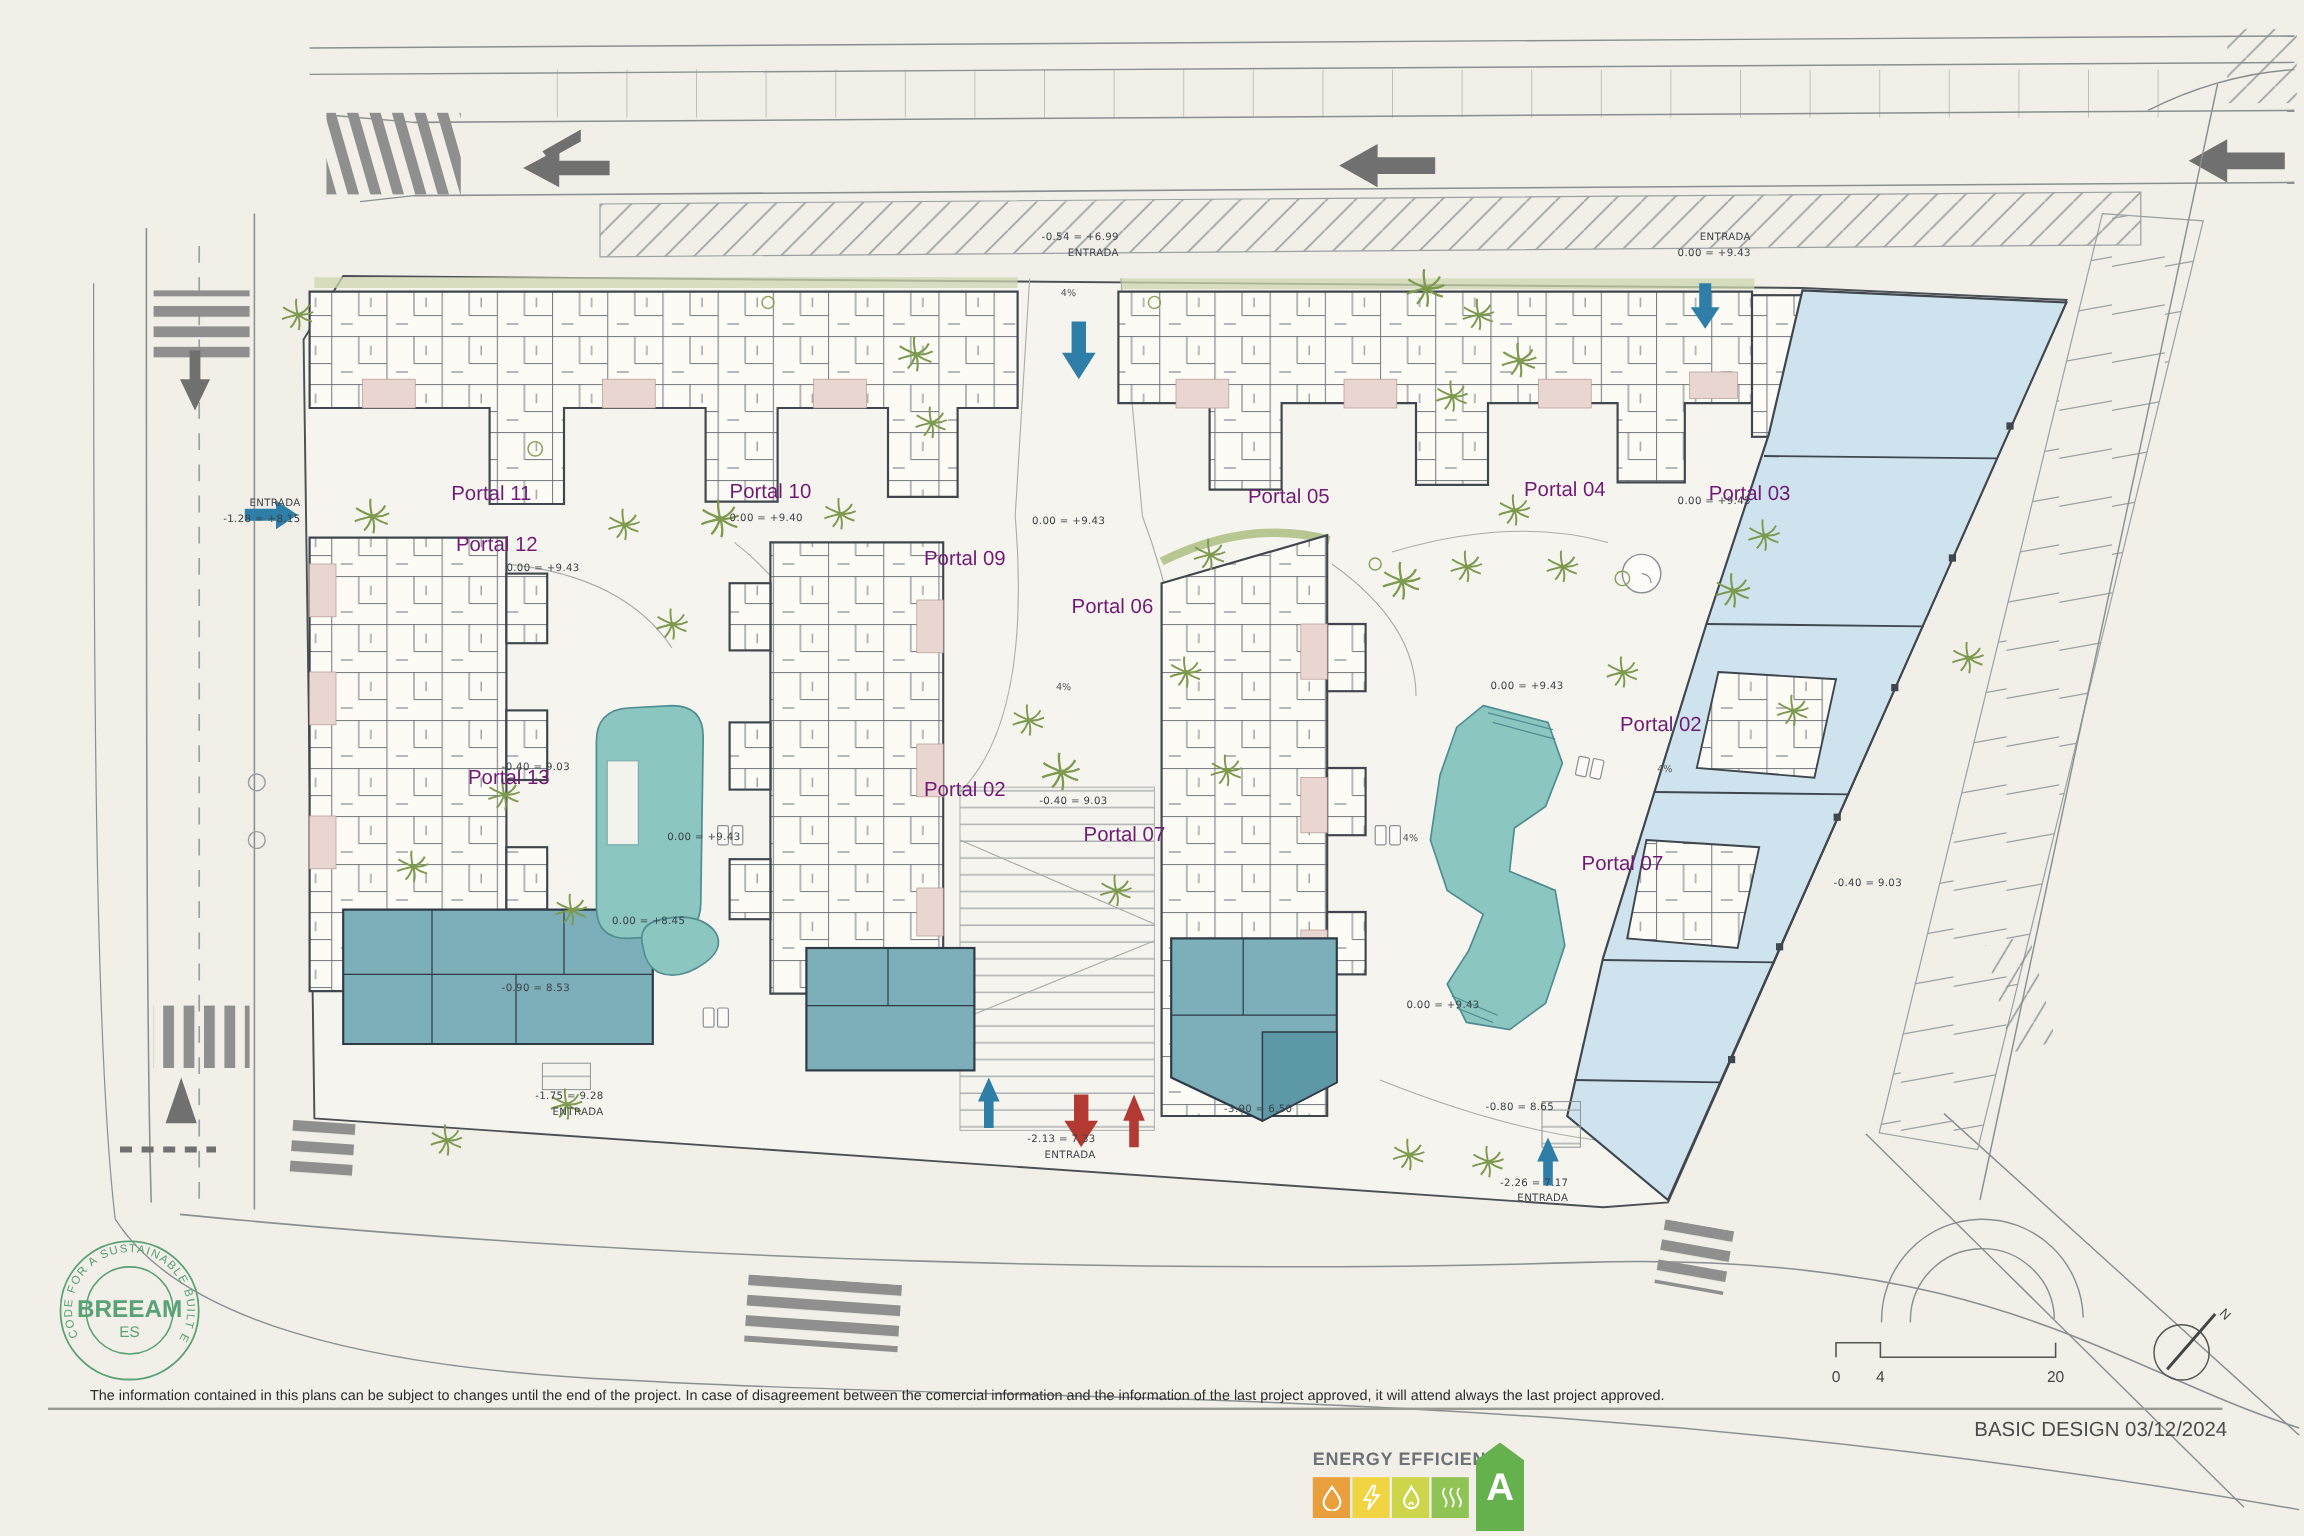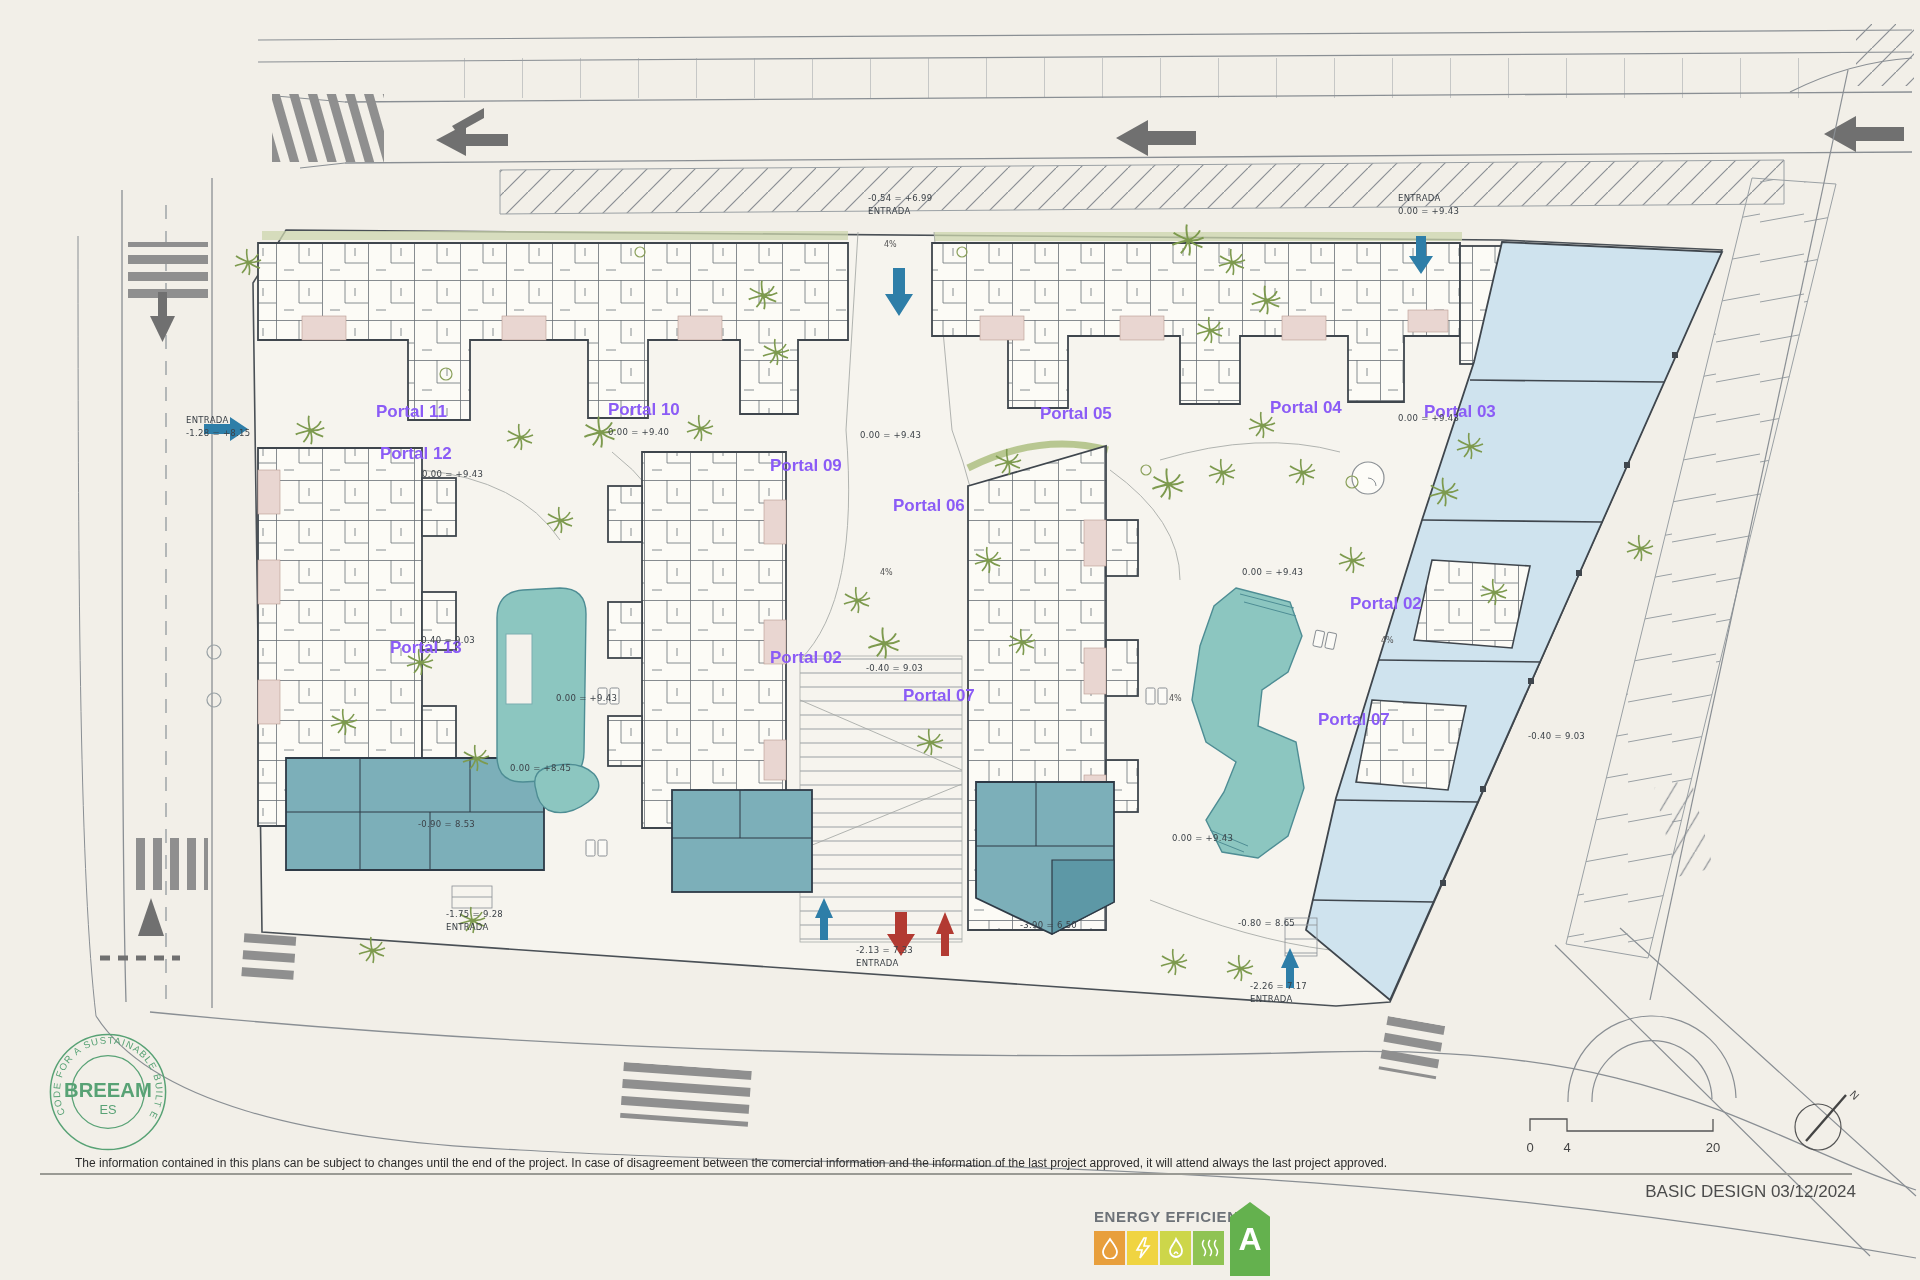--- a/index.html
+++ b/index.html
@@ -1,22 +1,22 @@
 <!DOCTYPE html>
 <html><head>
 <meta charset="utf-8">
 <style>
   html,body{margin:0;padding:0;background:#dfdcd4;}
   .canvas{position:relative;width:1920px;height:1280px;background:#f2efe8;overflow:hidden;
           font-family:"Liberation Sans",sans-serif;}
   .plan-svg{position:absolute;left:0;top:0;}
-  .portal{position:absolute;font-size:17px;color:#8b5cf6;white-space:nowrap;font-weight:bold;}
+  .portal{position:absolute;font-size:17px;color:#701a75;white-space:nowrap;}
   .anno{position:absolute;font-family:"DejaVu Sans",sans-serif;font-size:8.5px;line-height:1.5;
         color:#3c4248;letter-spacing:.3px;white-space:nowrap;}
-  .anno span{display:block;}
+  .anno span{display:block;text-align:right;}
   .slope{position:absolute;font-family:"DejaVu Sans",sans-serif;font-size:8px;color:#555;}
   .rule{position:absolute;left:40px;top:1173px;width:1812px;height:2px;background:#9a9a94;}
   .disclaimer{position:absolute;left:42px;top:1156px;width:1500px;font-size:12px;color:#2c2c2c;margin-left:33px;}
   .stamp{position:absolute;left:1520px;top:1182px;width:336px;text-align:right;font-size:17px;color:#4c4c4c;}
   .breeam{position:absolute;left:28px;top:1012px;width:160px;height:160px;}
   .energy{position:absolute;left:1094px;top:1208px;width:180px;height:70px;}
   .energy-title{font-size:15px;font-weight:bold;color:#6d7278;letter-spacing:.6px;}
   .energy-row{display:flex;gap:2px;margin-top:6px;}
   .sq{width:31px;height:34px;display:flex;align-items:center;justify-content:center;}
   .a-arrow{position:absolute;left:136px;top:-6px;width:40px;height:74px;background:#64b14e;

